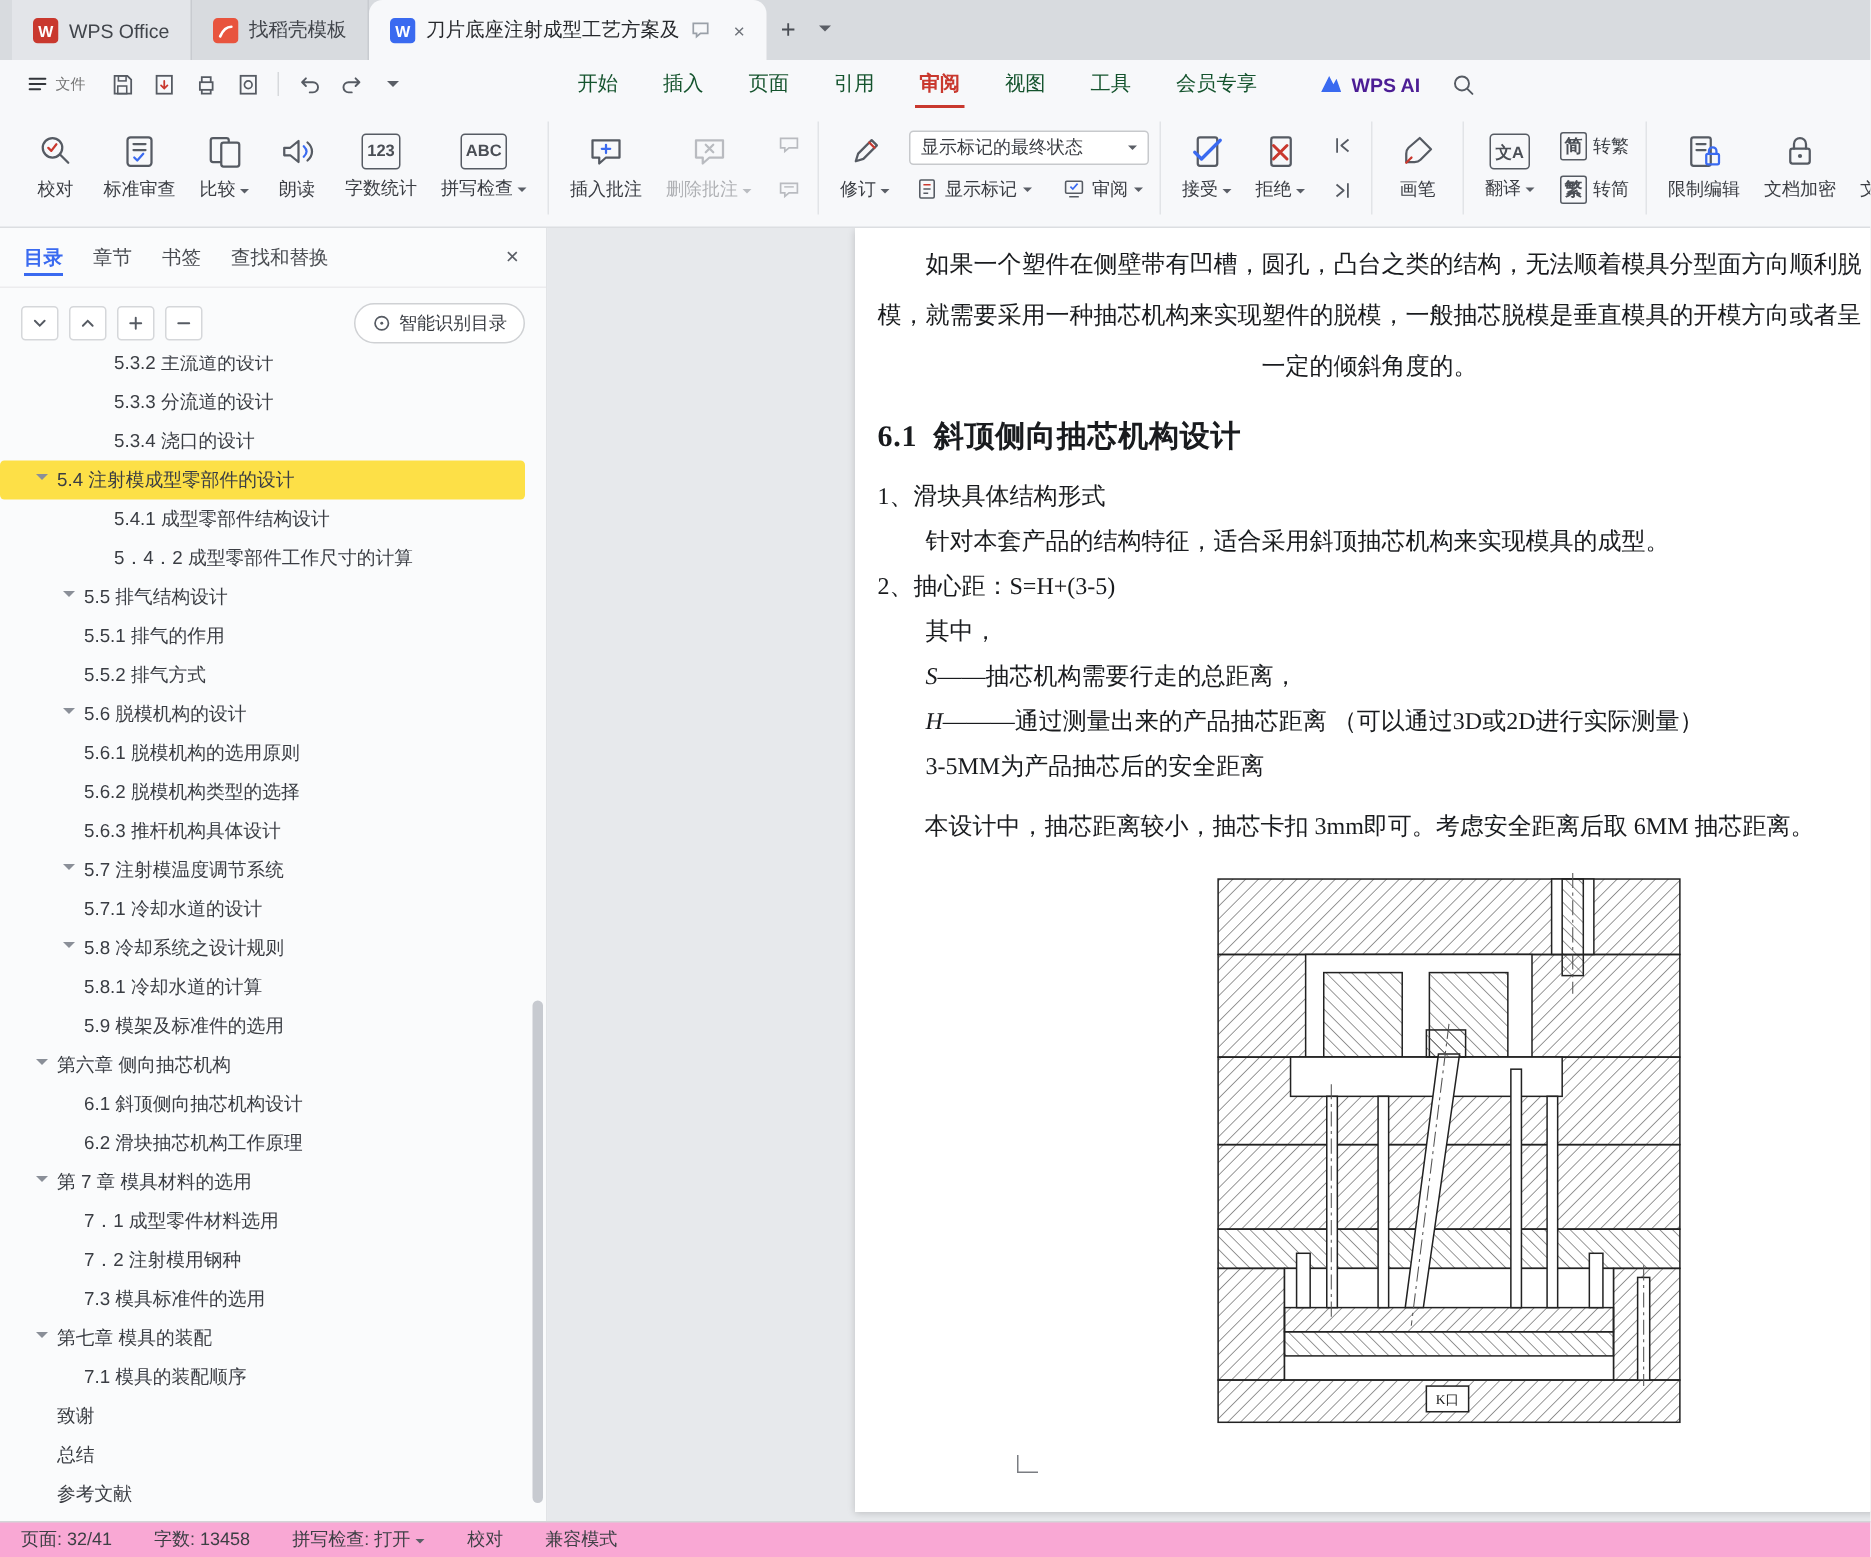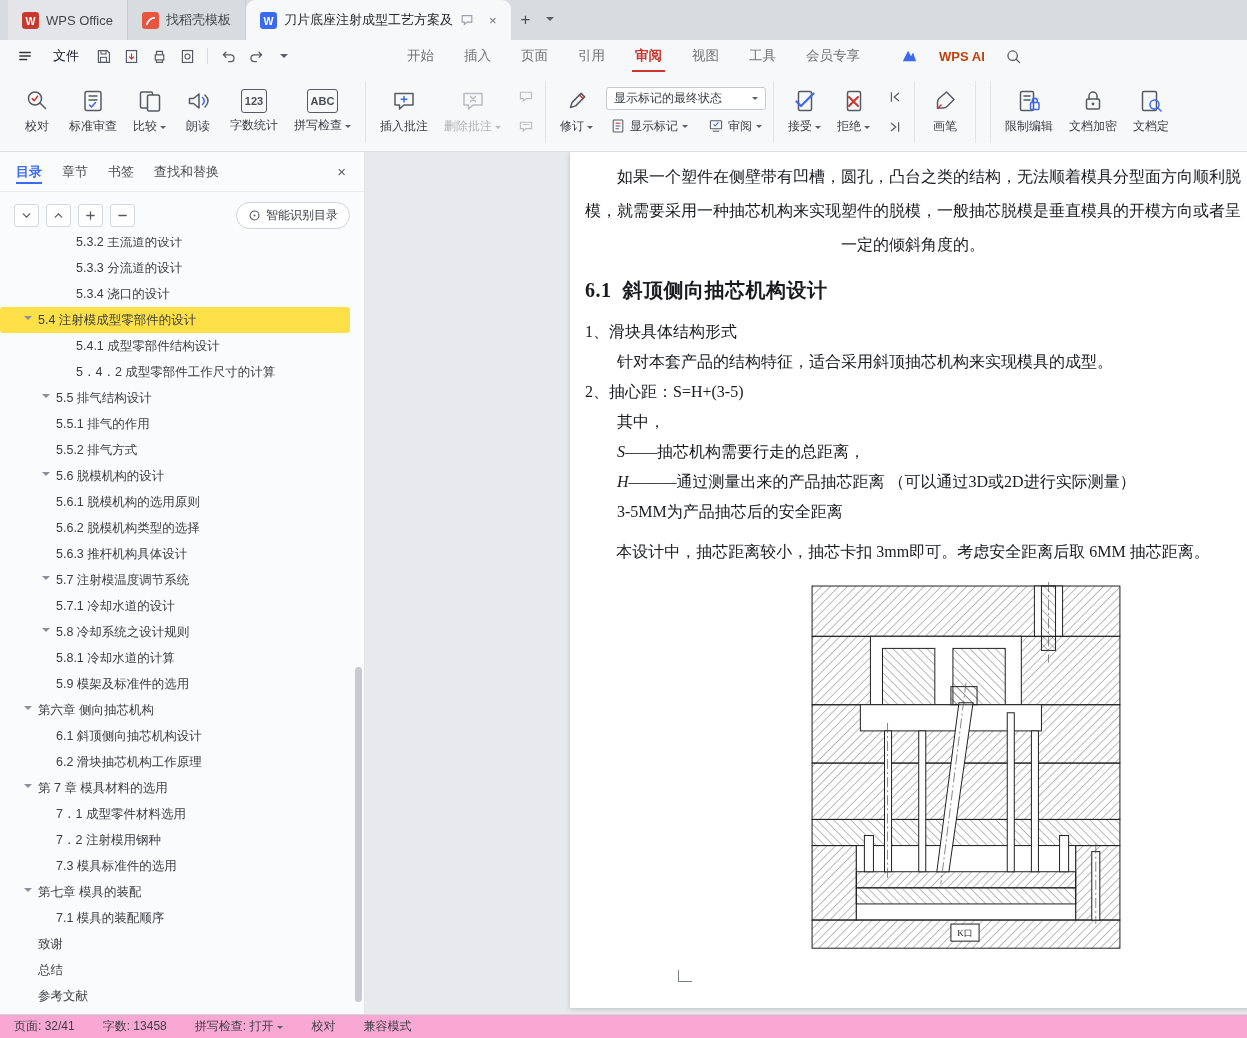--- a/index.html
+++ b/index.html
@@ -12,30 +12,30 @@
   .tab { display:flex; align-items:center; gap:7px; height:40px; padding:0 14px; font-size:13px; color:#40444a; border-right:1px solid #c8cbd0; }
   .tab.home { background:#e3e5e9; }
   .tab.active { background:#f7f8fa; border-right:none; border-radius:9px 9px 0 0; color:#26282c; }
   .logo16 { width:17px; height:17px; flex:0 0 auto; }
   .tab-close { margin-left:8px; color:#6f737a; font-size:13px; line-height:1; }
   .tab-plus { font-size:17px; color:#4a4e55; padding:0 10px; }
   .carS { width:0; height:0; border:4px solid transparent; border-top-color:#5a5e66; margin-top:4px; display:inline-block; }
 
   
   .menubar { height:32px; background:#f7f8fa; display:flex; align-items:center; padding:0 10px; }
-  .file-btn { display:flex; align-items:center; gap:21px; font-size:13px; padding:4px 8px; color:#0f172a; }
+  .file-btn { display:flex; align-items:center; gap:5px; font-size:10px; padding:4px 8px; color:#737373; }
   .qicons { display:flex; align-items:center; gap:4px; margin-left:4px; }
   .qbtn { width:24px; height:24px; display:grid; place-items:center; border-radius:3px; }
   .qbtn svg { width:17px; height:17px; }
   .qsep { width:1px; height:16px; background:#d7d9dc; margin:0 4px; }
   .menu-tabs { display:flex; align-items:center; margin-left:96px; height:100%; }
-  .menu-tab { position:relative; height:100%; display:flex; align-items:center; padding:0 15px; font-size:13.5px; color:#737373; }
+  .menu-tab { position:relative; height:100%; display:flex; align-items:center; padding:0 15px; font-size:13.5px; color:#14532d; }
   .menu-tab.active { color:#c9382e; font-weight:600; }
   .menu-tab.active::after { content:""; position:absolute; left:12px; right:12px; bottom:0; height:2.5px; background:#c9382e; }
-  .wps-ai { display:flex; align-items:center; gap:22px; margin-left:26px; font-size:13px; font-weight:600; color:#c2410c; }
+  .wps-ai { display:flex; align-items:center; gap:6px; margin-left:26px; font-size:13px; font-weight:600; color:#4c1d95; }
   .search-btn { margin-left:16px; width:26px; height:26px; display:grid; place-items:center; }
 
   
   .ribbon { height:80px; background:#f7f8fa; border-bottom:1px solid #dcdee1; display:flex; align-items:center; padding:0 4px 0 14px; overflow:hidden; white-space:nowrap; }
   .rgroup { display:flex; align-items:center; gap:2px; }
   .rsep { width:1px; height:62px; background:#e2e4e7; margin:0 7px; flex:0 0 auto; }
   .rb-big { display:flex; flex-direction:column; align-items:center; justify-content:center; gap:4px; padding:5px 7px; border-radius:4px; min-width:46px; }
   .rb-label { font-size:12px; color:#3a3d43; display:flex; align-items:center; gap:3px; }
   .rcol { display:flex; flex-direction:column; gap:6px; margin-left:4px; }
   .rrow { display:flex; gap:12px; }
@@ -394,20 +394,39 @@
       <svg class="ic" viewBox="0 0 26 26">
           <path d="M14.5 4l7.5 7.5-7 7c-1 1-2.5 1.5-4 1.5H5.5v-5.5c0-1.5.5-3 1.5-4z"></path>
           <path class="acc-r" d="M5.5 20.5l3.5-3.5"></path>
         </svg>
       <span class="rb-label">画笔</span>
     </button>
   </div>
 
   <div class="rsep"></div>
 
+  <div class="rgroup">
+    <button class="rb-big">
+      <span class="txtic">文A</span>
+      <span class="rb-label">
+          <span>翻译</span>
+          <span class="car"></span>
+        </span>
+    </button>
+    <div class="rcol">
+      <button class="rb-small">
+        <span class="cchar">简</span>
+        <span>转繁</span>
+      </button>
+      <button class="rb-small">
+        <span class="cchar">繁</span>
+        <span>转简</span>
+      </button>
+    </div>
+  </div>
 
   <div class="rsep"></div>
 
   <div class="rgroup">
     <button class="rb-big">
       <svg class="ic" viewBox="0 0 26 26">
           <rect x="4.5" y="3.5" width="13" height="19" rx="1.5"></rect>
           <path d="M8 8h6M8 12h6"></path>
           <rect class="acc-b" x="14.5" y="14.5" width="8.5" height="7" rx="1"></rect>
           <path class="acc-b" d="M16.3 14.5v-1.8a2.5 2.5 0 015 0v1.8"></path>

